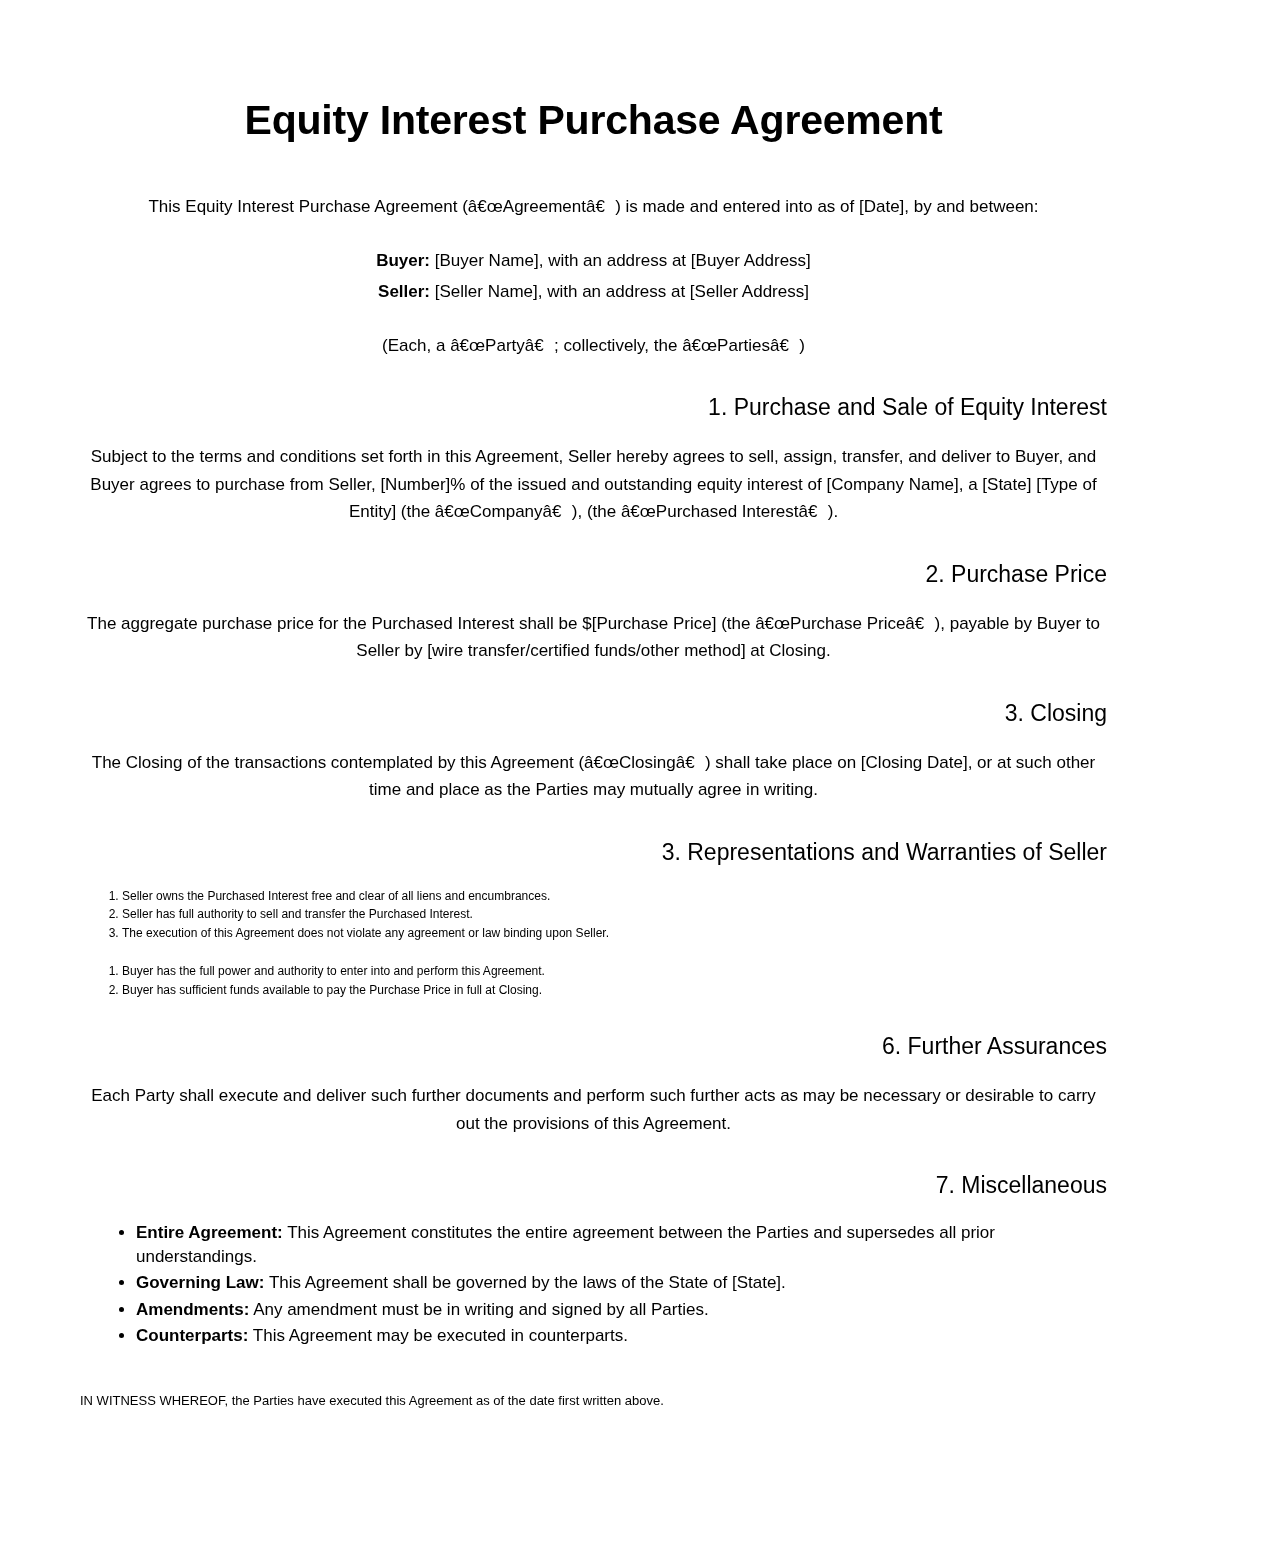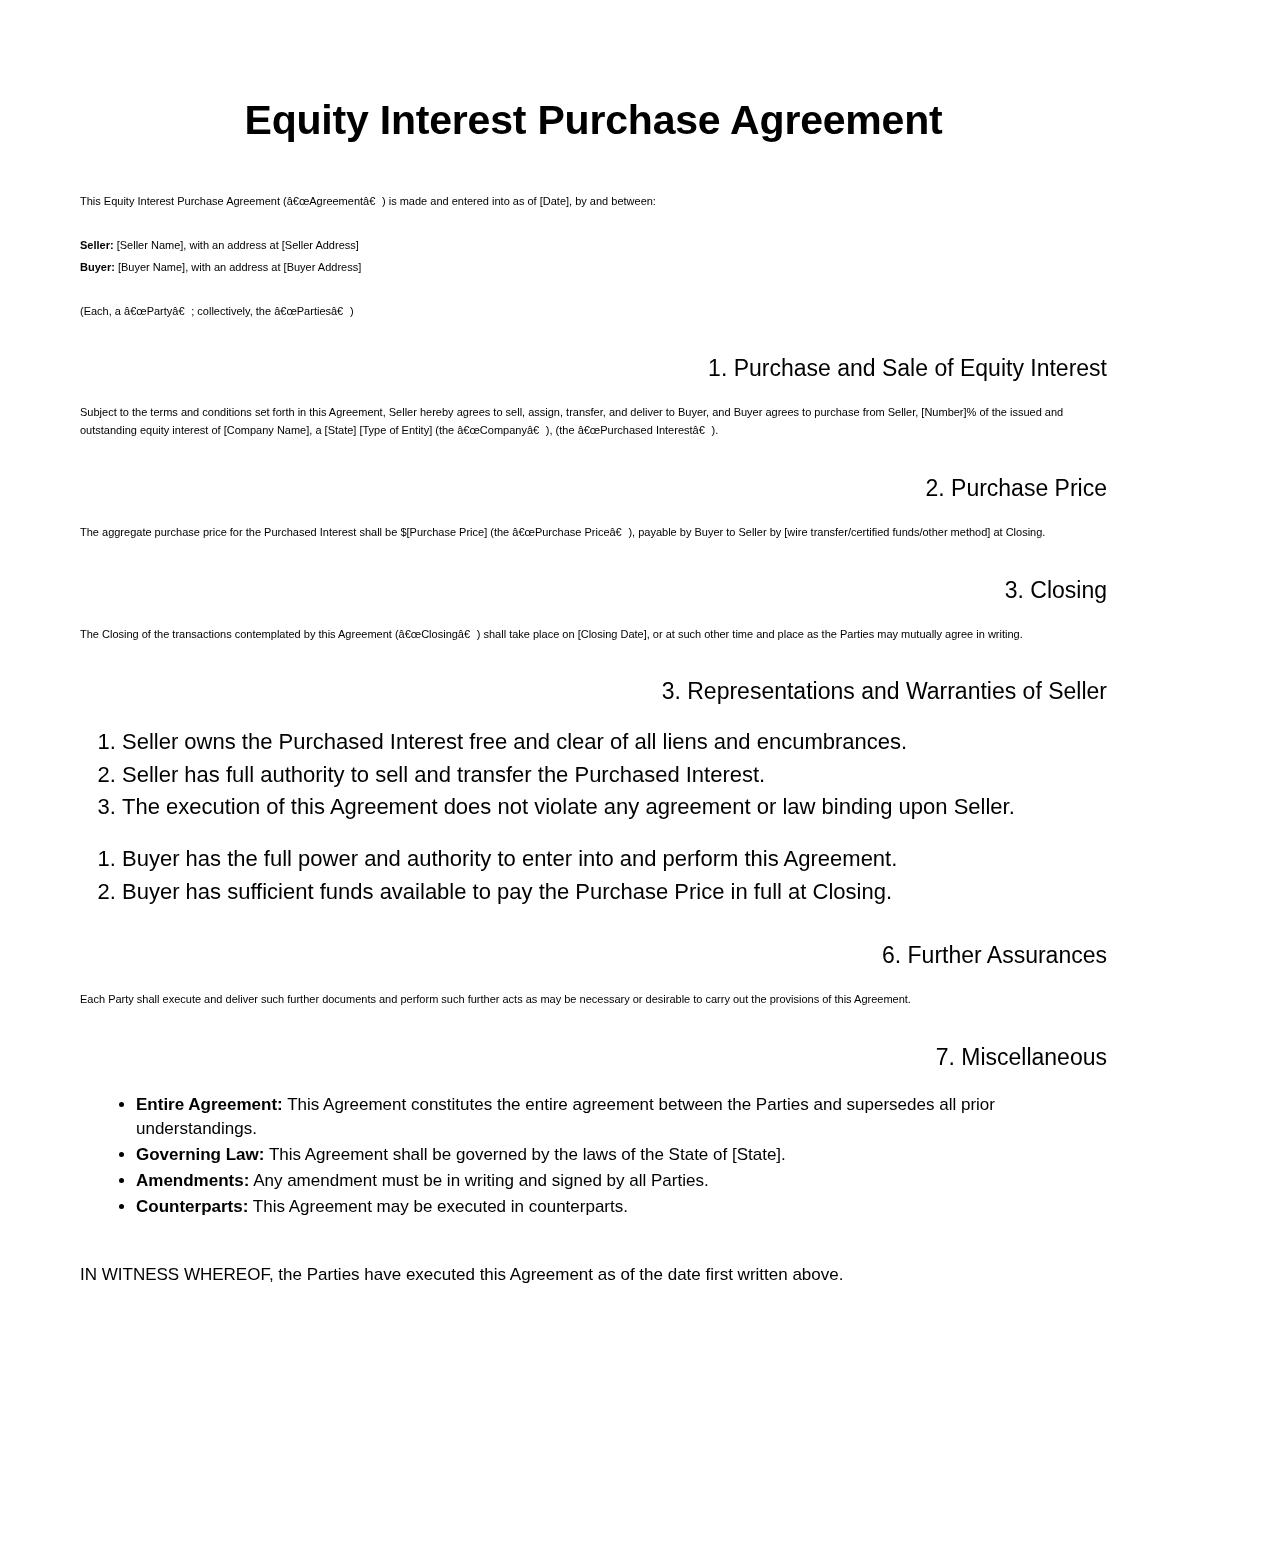--- a/index.html
+++ b/index.html
@@ -27,45 +27,45 @@
   .doc-title {
     font-size: 41px;
     font-weight: bold;
     text-align: center;
     margin: 0 0 48px 0;
     line-height: 1.2;
     letter-spacing: -0.2px;
   }
 
   p.para {
-    font-size: 11px;
+    font-size: 17px;
     line-height: 1.62;
     margin: 0 0 26px 0;
-    text-align: left;
+    text-align: center;
   }
 
   p.tight {
     margin: 0 0 4px 0;
     line-height: 1.62;
   }
 
   .party-block {
     margin: 0 0 26px 0;
   }
 
   h2.section-heading {
     font-size: 23px;
     font-weight: normal;
     margin: 34px 0 20px 0;
     line-height: 1.3;
     text-align: right;
   }
 
   ol.num-list {
-    font-size: 22px;
+    font-size: 12px;
     line-height: 1.38;
     margin: 0 0 22px 0;
     padding-left: 42px;
   }
   ol.num-list li {
     margin: 0 0 2px 0;
   }
 
   ul.bullet-list {
     font-size: 17px;
@@ -74,37 +74,37 @@
     padding-left: 40px;
     list-style-type: disc;
   }
   ul.bullet-list li {
     margin: 0 0 2px 16px;
   }
 
   .bold { font-weight: bold; }
 
   .witness {
-    font-size: 17px;
+    font-size: 13px;
     line-height: 1.62;
     margin: 42px 0 0 0;
   }
 </style>
 </head>
 <body>
 
 <div class="page">
 
   <h1 class="doc-title">Equity Interest Purchase Agreement</h1>
 
   <p class="para">This Equity Interest Purchase Agreement (â€œAgreementâ€) is made and entered into as of [Date], by and between:</p>
 
   <div class="party-block">
+    <p class="para tight"><span class="bold">Buyer:</span><span> [Buyer Name], with an address at [Buyer Address]</span></p>
     <p class="para tight"><span class="bold">Seller:</span><span> [Seller Name], with an address at [Seller Address]</span></p>
-    <p class="para tight"><span class="bold">Buyer:</span><span> [Buyer Name], with an address at [Buyer Address]</span></p>
   </div>
 
   <p class="para">(Each, a â€œPartyâ€; collectively, the â€œPartiesâ€)</p>
 
   <h2 class="section-heading">1. Purchase and Sale of Equity Interest</h2>
   <p class="para">Subject to the terms and conditions set forth in this Agreement, Seller hereby agrees to sell, assign, transfer, and deliver to Buyer, and Buyer agrees to purchase from Seller, [Number]% of the issued and outstanding equity interest of [Company Name], a [State] [Type of Entity] (the â€œCompanyâ€), (the â€œPurchased Interestâ€).</p>
 
   <h2 class="section-heading">2. Purchase Price</h2>
   <p class="para">The aggregate purchase price for the Purchased Interest shall be $[Purchase Price] (the â€œPurchase Priceâ€), payable by Buyer to Seller by [wire transfer/certified funds/other method] at Closing.</p>
 

